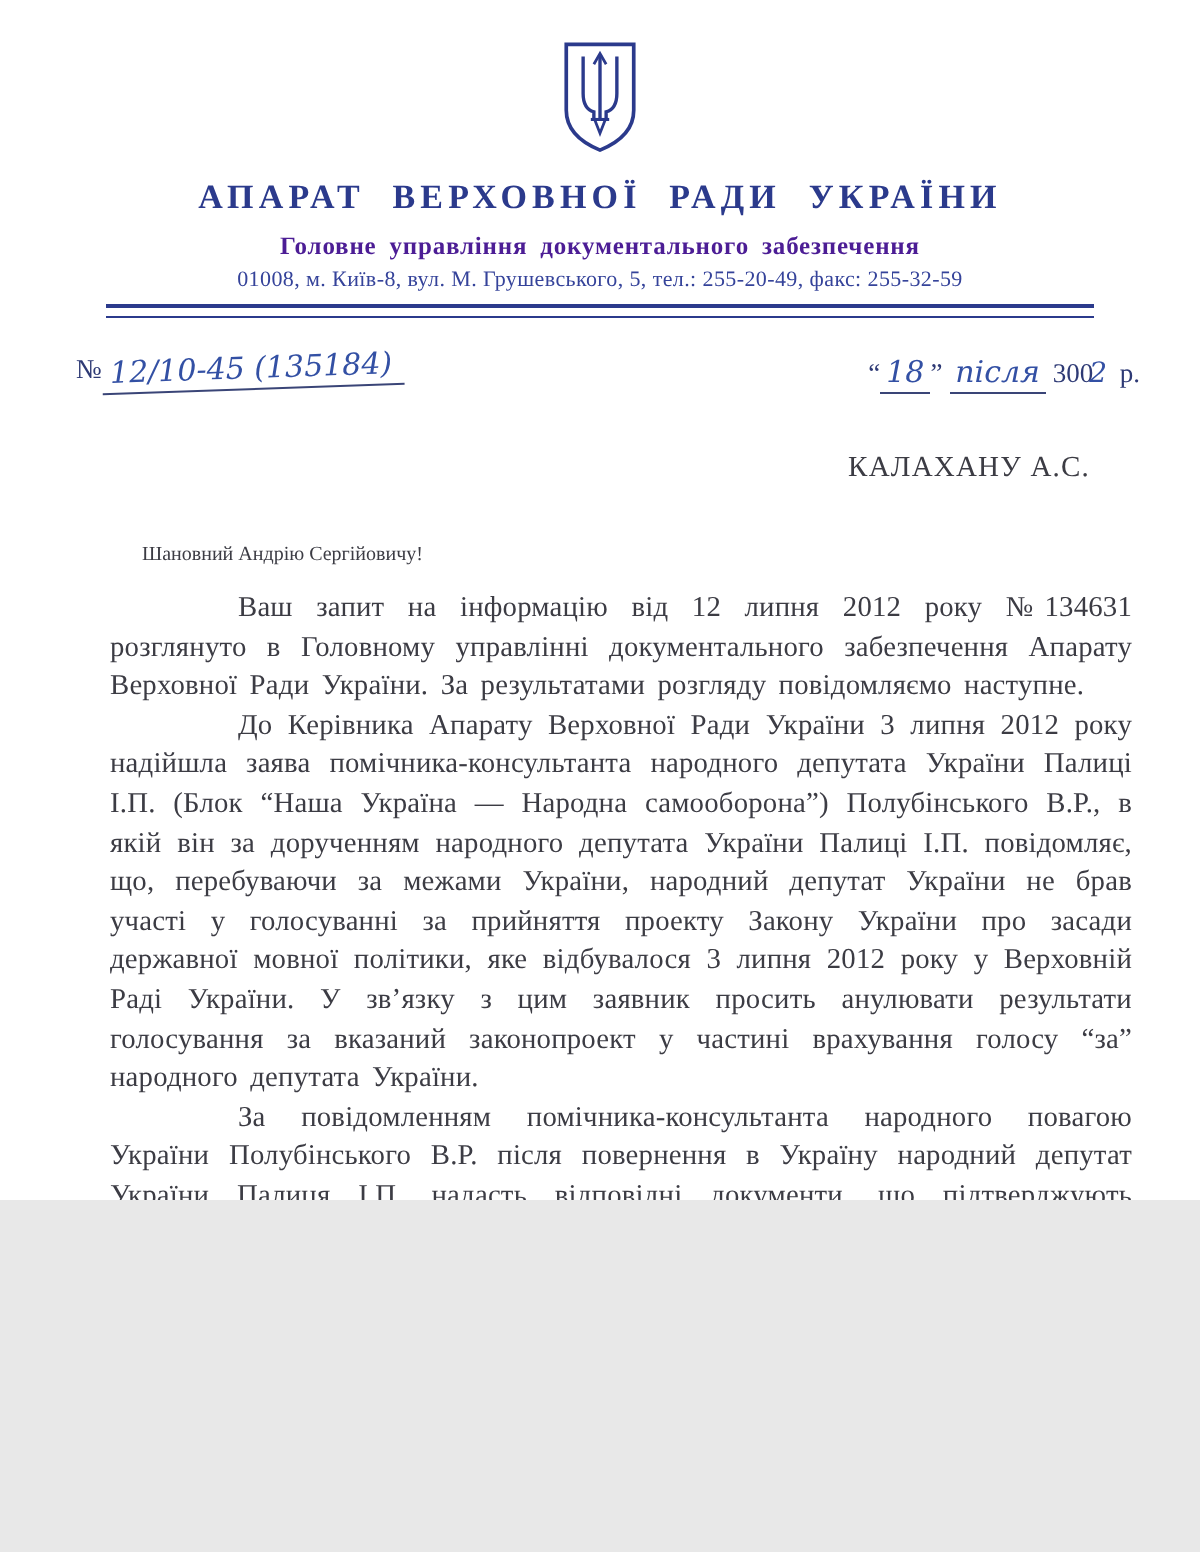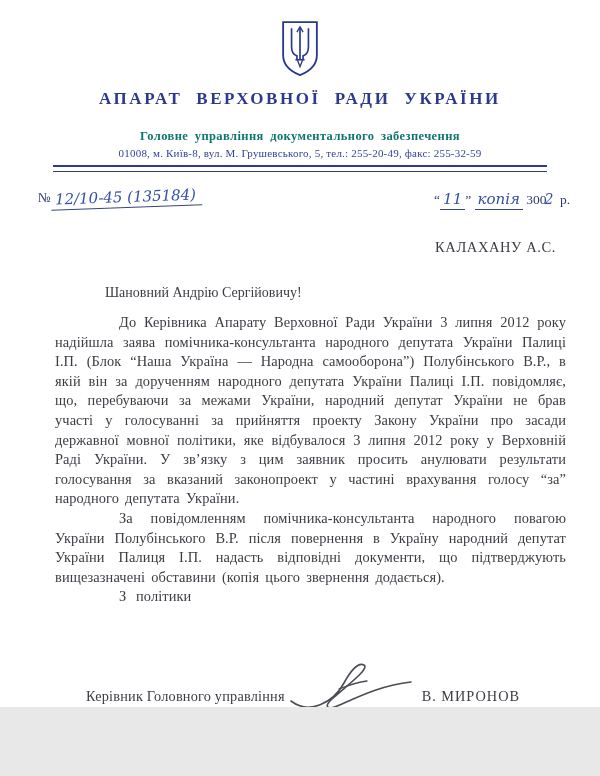--- a/index.html
+++ b/index.html
@@ -1,29 +1,29 @@
 <!DOCTYPE html>
 <html lang="uk"><head>
 <meta charset="utf-8">
 <style>
   html,body{margin:0;padding:0;background:#e8e8e8;}
   .page{
-    width:600px;height:707px;background:#ffffff;overflow:hidden;
+    width:600px;height:600px;background:#ffffff;overflow:hidden;
     font-family:"Liberation Serif", serif;color:#3c3c44;position:relative;
     box-sizing:border-box;margin:0 auto;
   }
   
   .letterhead{text-align:center;}
   .emblem-wrap{display:block;margin:18px auto 0;width:46px;height:62px;}
   .org-name{
     margin-top:9px;font-size:17px;font-weight:bold;color:#2b3a8c;
     letter-spacing:2.6px;word-spacing:7px;
   }
   .department{
-    margin-top:20px;font-size:12.5px;font-weight:bold;color:#0f766e;
+    margin-top:7px;font-size:12.5px;font-weight:bold;color:#4c1d95;
     letter-spacing:.4px;word-spacing:3px;
   }
   .address-line{margin-top:3px;font-size:11px;color:#35439a;letter-spacing:.2px;}
   .divider{
     margin:6px 53px 0;height:4px;
     border-top:2px solid #2b3a8c;border-bottom:1px solid #2b3a8c;
   }
   
   .ref-row{
     display:flex;justify-content:space-between;align-items:flex-end;
@@ -32,24 +32,24 @@
   .hand{
     font-family:"DejaVu Serif", serif;font-style:italic;color:#3350a4;
     font-size:15px;
   }
   .ref-no .hand{display:inline-block;transform:rotate(-2deg);padding:0 6px 1px 4px;}
   .u{border-bottom:1px solid #3a4577;}
   .ref-date .hand{padding:0 3px 1px;}
   .year-hand{margin-left:-5px;font-size:14px;}
   
   .recipient{
-    margin-top:31px;text-align:right;padding-right:44px;
+    margin-top:31px;text-align:right;padding-right:55px;
     font-size:14.5px;letter-spacing:.6px;
   }
-  .salutation{margin-top:29px;padding-left:105px;font-size:14px;}
+  .salutation{margin-top:29px;padding-left:71px;font-size:10px;}
   
   .body-text{
     margin-top:12px;padding:0 34px 0 55px;text-align:justify;
     font-size:14.4px;line-height:19.6px;word-spacing:2.5px;letter-spacing:.1px;
   }
   .body-text p{margin:0;text-indent:64px;}
   .closing{margin-top:7px;text-indent:64px;word-spacing:6px;}
   
   .sign-row{
     margin-top:66px;display:flex;align-items:center;justify-content:space-between;
@@ -80,32 +80,33 @@
     <div class="department">Головне управління документального забезпечення</div>
     <div class="address-line">01008,  м. Київ-8,  вул.  М. Грушевського, 5, тел.: 255-20-49, факс: 255-32-59</div>
     <div class="divider"></div>
   </div>
 
   <div class="ref-row">
     <span class="ref-no">
       <span>№</span><span class="hand u">12/10-45 (135184)</span>
     </span>
     <span class="ref-date">
-      <span>“</span><span class="hand u">11</span><span>”</span>
-      <span class="hand u">копія</span>
+      <span>“</span><span class="hand u">18</span><span>”</span>
+      <span class="hand u">після</span>
       <span>300</span><span class="hand year-hand">2</span>
       <span>р.</span>
     </span>
   </div>
 
   <div class="recipient">КАЛАХАНУ А.С.</div>
 
   <div class="salutation">Шановний Андрію Сергійовичу!</div>
 
   <div class="body-text">
+    <p>Ваш запит на інформацію від 12 липня 2012 року №134631 розглянуто в Головному управлінні документального забезпечення Апарату Верховної Ради України. За результатами розгляду повідомляємо наступне.</p>
     <p>До Керівника Апарату Верховної Ради України 3 липня 2012 року надійшла заява помічника-консультанта народного депутата України Палиці І.П. (Блок “Наша Україна — Народна самооборона”) Полубінського В.Р., в якій він за дорученням народного депутата України Палиці І.П. повідомляє, що, перебуваючи за межами України, народний депутат України не брав участі у голосуванні за прийняття проекту Закону України про засади державної мовної політики, яке відбувалося 3 липня 2012 року у Верховній Раді України. У зв’язку з цим заявник просить анулювати результати голосування за вказаний законопроект у частині врахування голосу “за” народного депутата України.</p>
     <p>За повідомленням помічника-консультанта народного повагою України Полубінського В.Р. після повернення в Україну народний депутат України Палиця І.П. надасть відповідні документи, що підтверджують вищезазначені обставини (копія цього звернення додається).</p>
     <p class="closing">З політики</p>
   </div>
 
   <div class="sign-row">
     <span class="signer-title">Керівник Головного управління</span>
     <span class="sig-svg">
       <svg width="140" height="62" viewBox="0 0 140 62" fill="none">
         <path d="M8 46 C 26 60, 50 48, 61 28 C 67 17, 75 7, 81 10 C 87 14, 62 32, 49 44 C 40 52, 44 56, 59 49 C 77 41, 100 30, 128 27" stroke="#4c4c55" stroke-width="1.6" stroke-linecap="round"></path>

